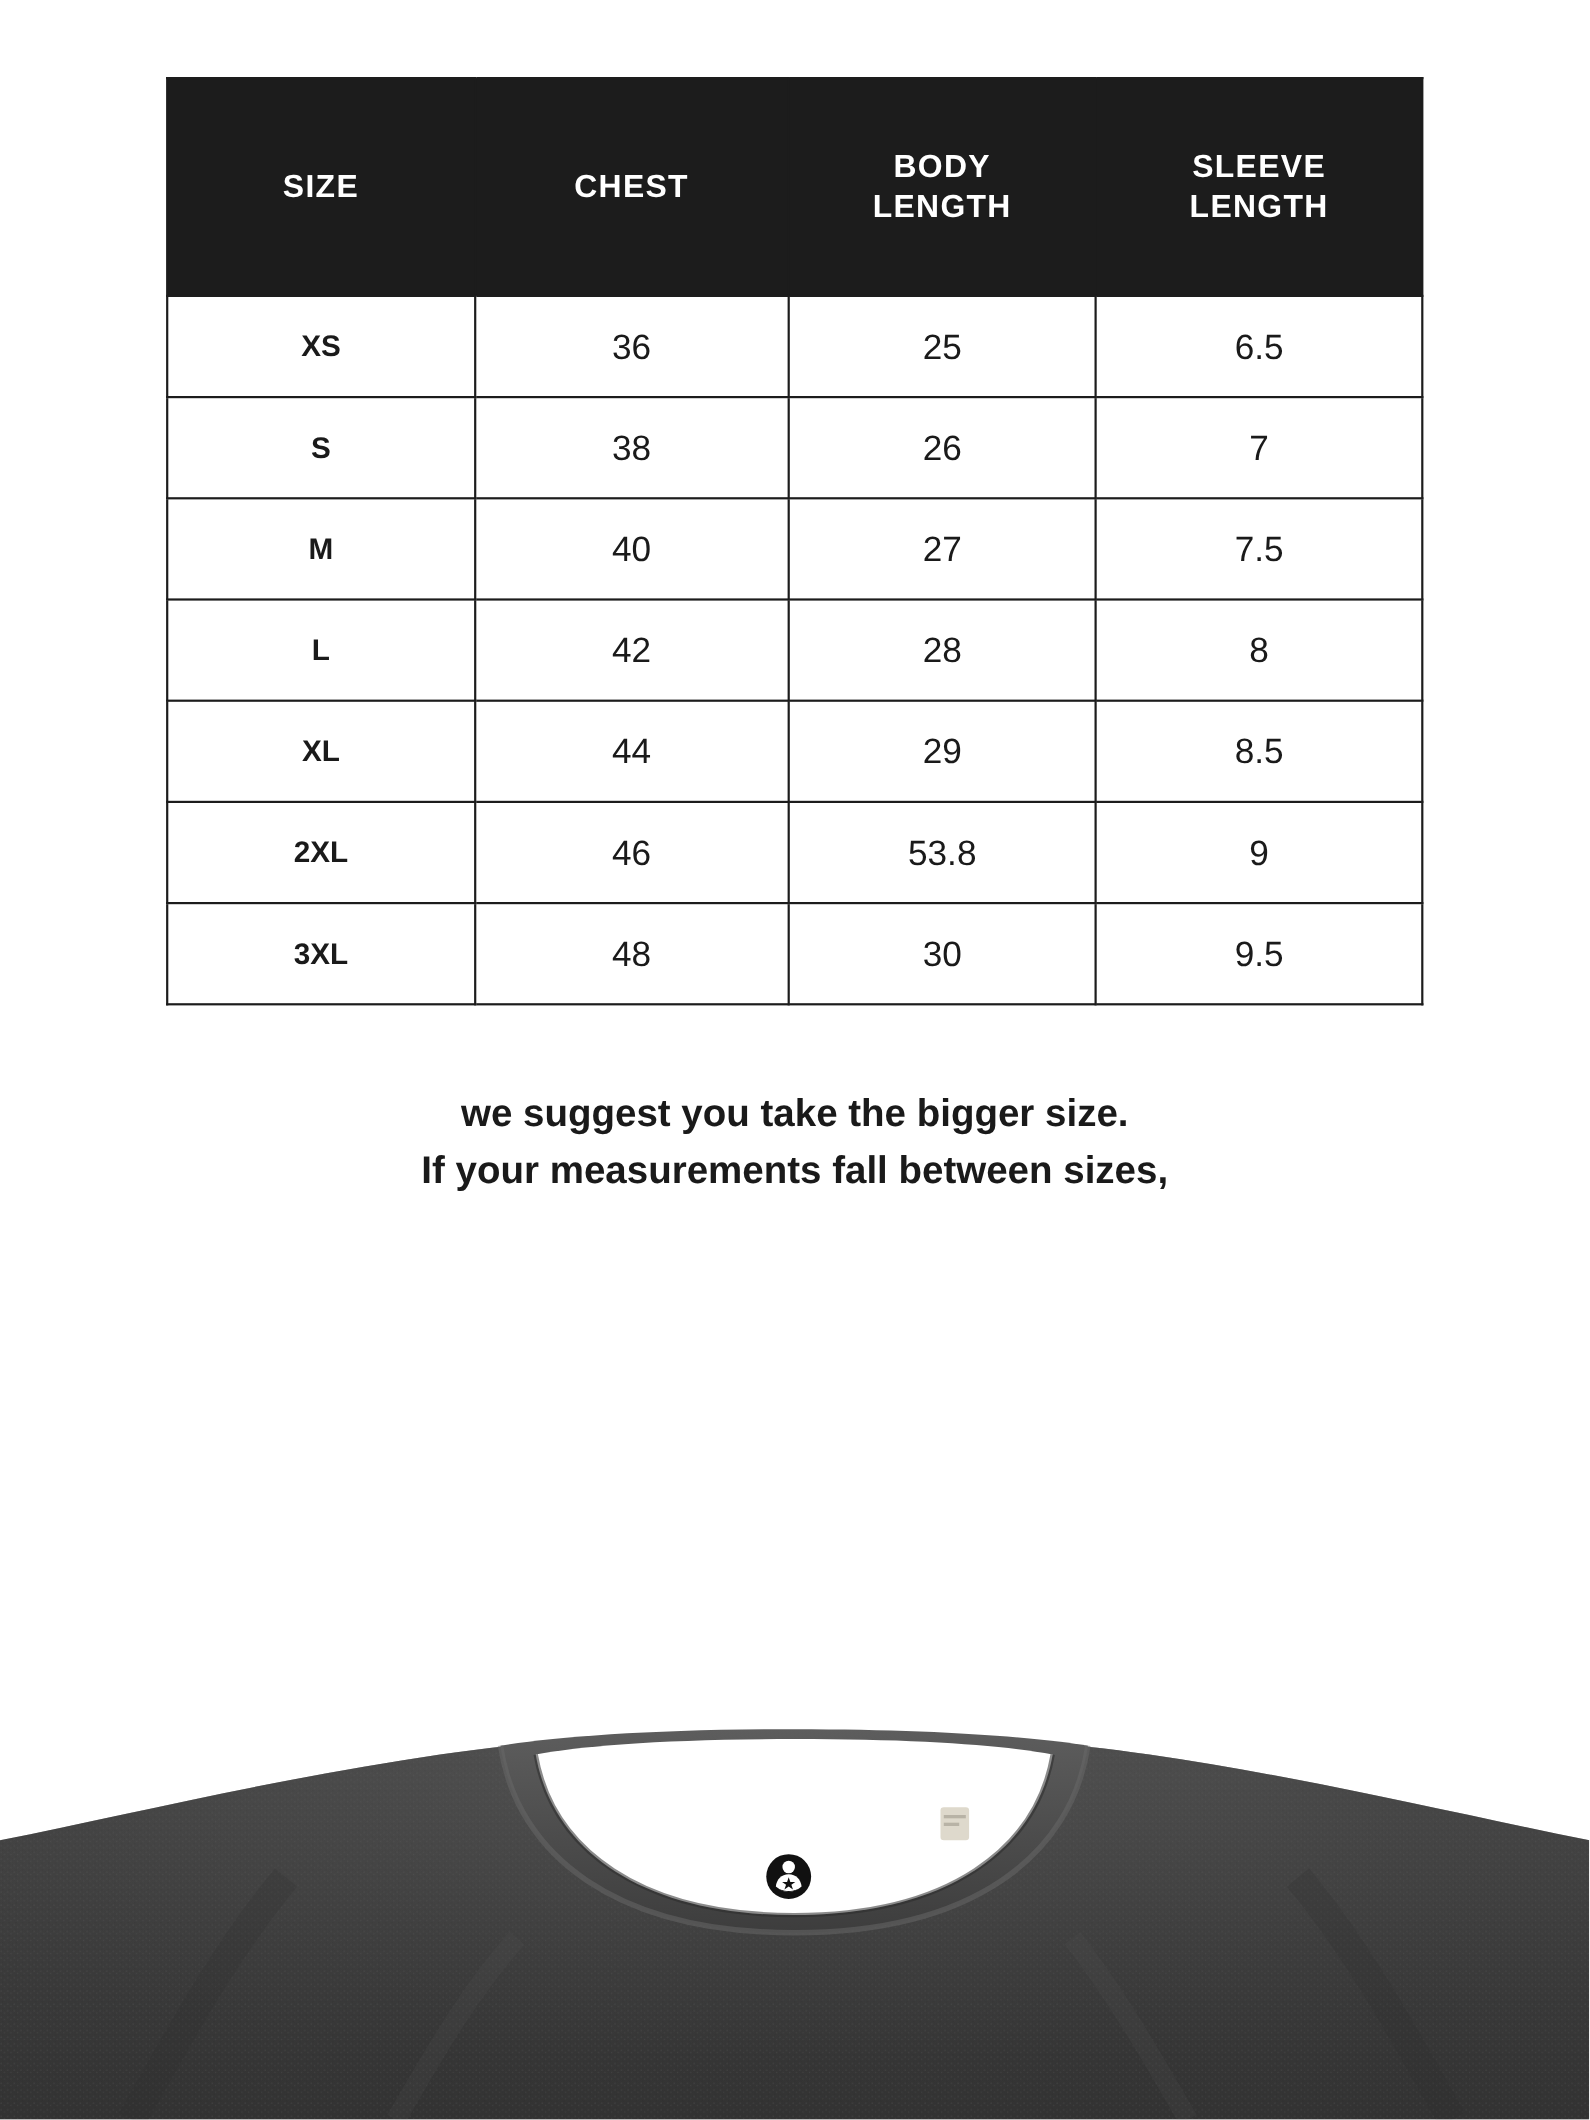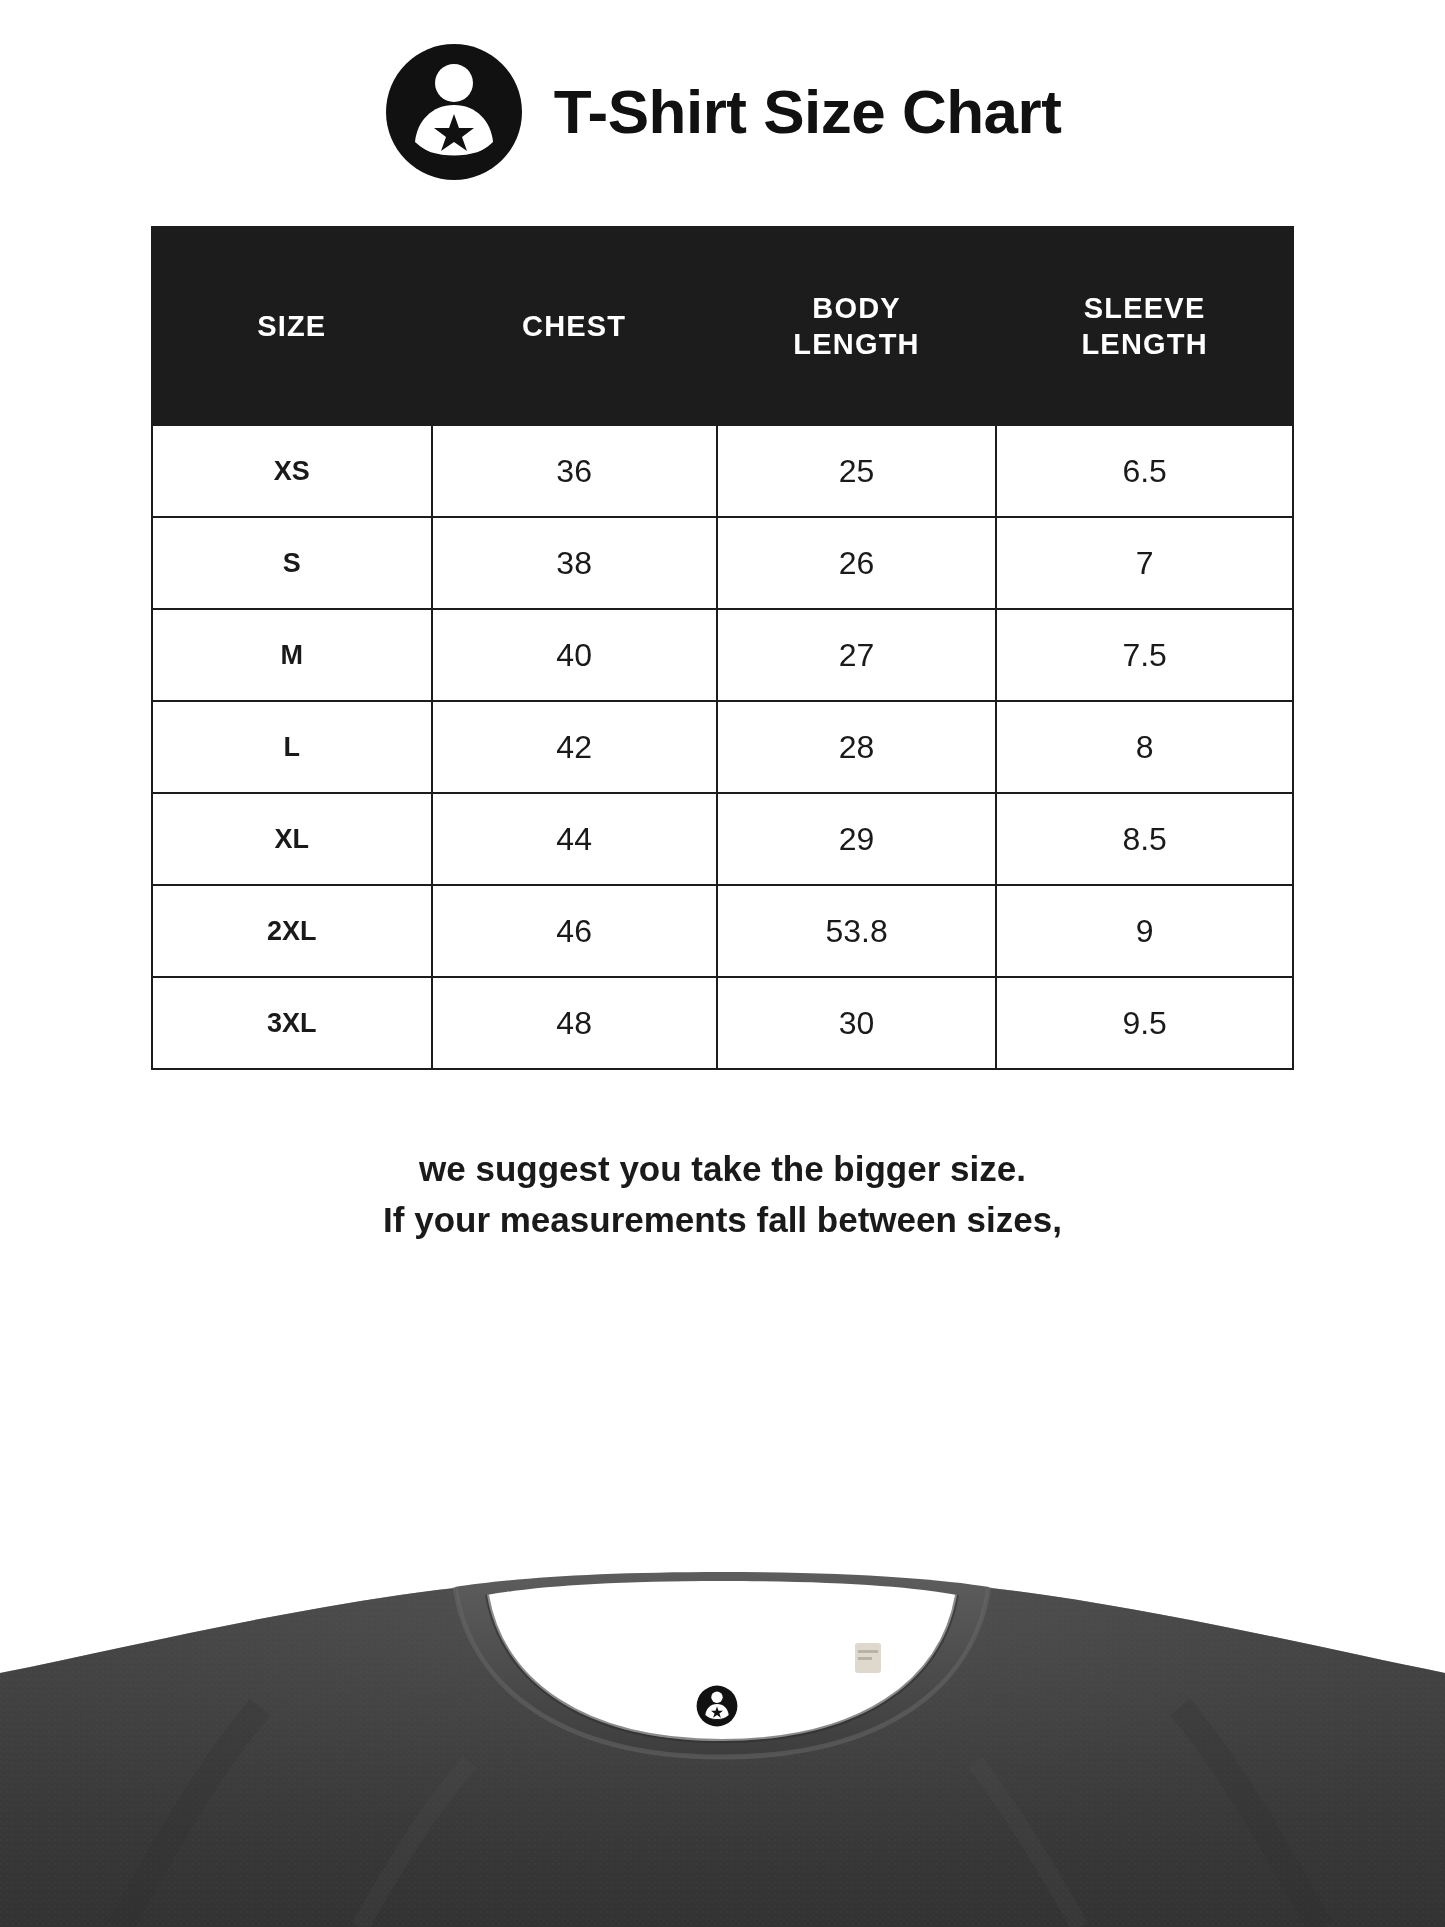--- a/index.html
+++ b/index.html
@@ -43,21 +43,21 @@
     font-size: 62px;
     font-weight: bold;
     letter-spacing: -0.5px;
     color: #111111;
     line-height: 1;
     white-space: nowrap;
   }
 
   
   .table-wrap {
-    margin-top: 44px;
+    margin-top: 70px;
     width: 1143px;
   }
   table.size-table {
     width: 100%;
     border-collapse: collapse;
     table-layout: fixed;
   }
   table.size-table thead th {
     background: #1c1c1c;
     color: #ffffff;
@@ -115,32 +115,20 @@
     height: 370px;
     overflow: hidden;
   }
   .shirt-svg { display: block; }
 </style>
 </head>
 <body>
 
 <div class="page">
 
-  <div class="header">
-    <span class="brand-logo">
-      <svg class="brand-logo" viewBox="0 0 140 140" xmlns="http://www.w3.org/2000/svg" aria-hidden="true">
-        <circle cx="70" cy="70" r="68" fill="#111111"></circle>
-        <circle cx="70" cy="41" r="19" fill="#ffffff"></circle>
-        <path d="M70 63 C48 63 33 79 31 100 C45 112 56 116 70 116 C84 116 96 112 109 100 C107 79 92 63 70 63 Z" fill="#ffffff"></path>
-        <path d="M70 72 L75 86 L90 86 L78 95 L83 109 L70 100 L57 109 L62 95 L50 86 L65 86 Z" fill="#111111"></path>
-        <path d="M31 100 C48 122 92 122 109 100 C96 118 44 118 31 100 Z" fill="#111111"></path>
-      </svg>
-    </span>
-    <div class="page-title">T-Shirt Size Chart</div>
-  </div>
 
   <div class="table-wrap">
     <table class="size-table">
       <colgroup>
         <col class="c-size">
         <col class="c-chest">
         <col class="c-body">
         <col class="c-sleeve">
       </colgroup>
       <thead>

